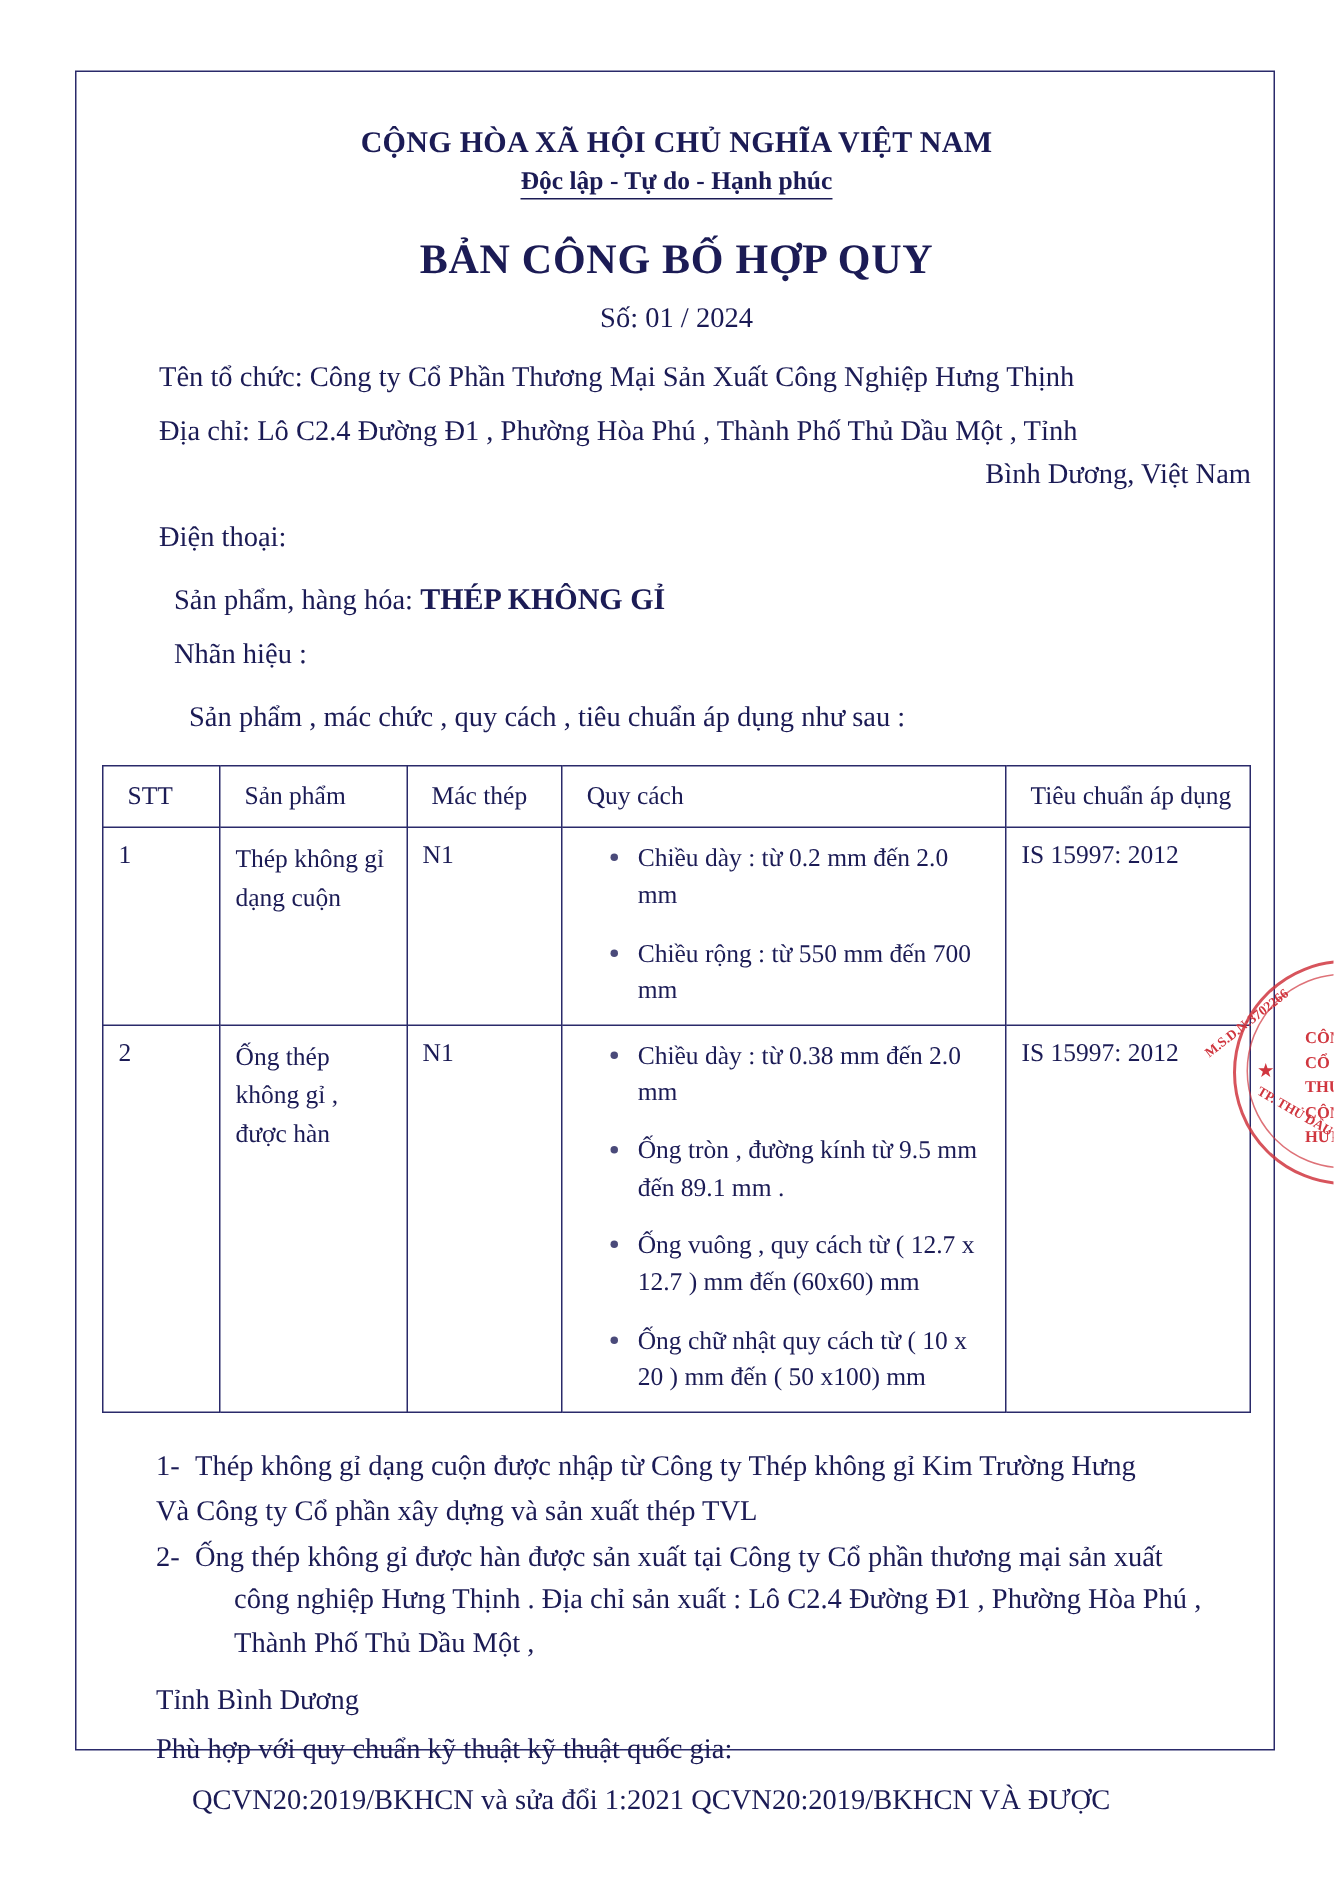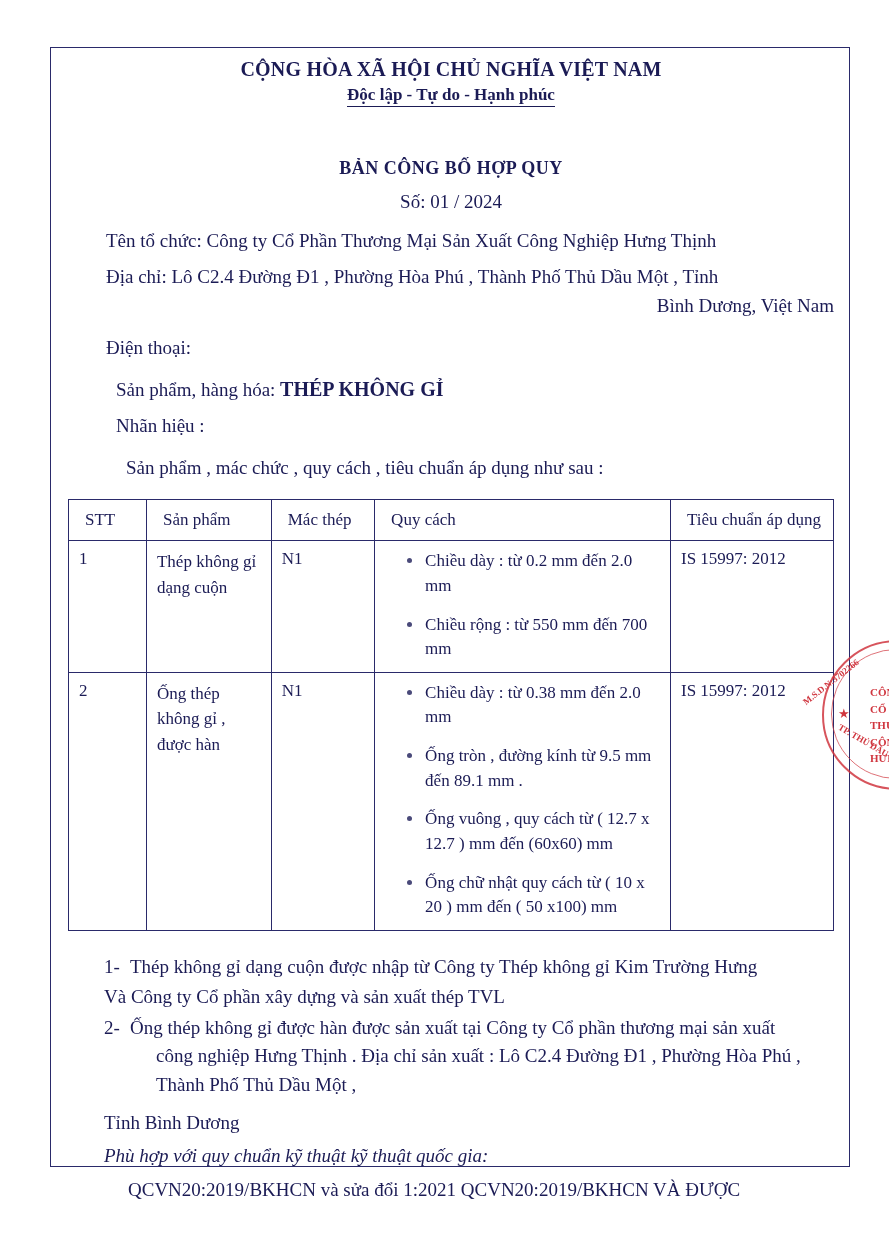--- a/index.html
+++ b/index.html
@@ -26,42 +26,42 @@
     left: 50px;
     top: 47px;
     width: 800px;
     height: 1120px;
     border: 1.5px solid #2a2a6a;
     box-sizing: border-box;
   }
   .content {
     position: absolute;
     left: 68px;
-    top: 50px;
+    top: 76px;
     width: 766px;
   }
   .center { text-align: center; }
   .national-title {
     font-weight: bold;
     font-size: 20px;
     letter-spacing: 0.2px;
     margin-top: 8px;
   }
   .national-sub {
     font-weight: bold;
     font-size: 17px;
     margin-top: 4px;
     display: inline-block;
     border-bottom: 1.4px solid #1b1b55;
     padding-bottom: 1px;
   }
   .main-title {
     font-weight: bold;
-    font-size: 18px;
-    margin-top: 51px;
+    font-size: 28px;
+    margin-top: 25px;
     letter-spacing: 0.5px;
   }
   .doc-number {
     font-size: 19px;
     margin-top: 12px;
   }
   .para {
     font-size: 19px;
     line-height: 1.45;
     margin-top: 14px;
@@ -296,21 +296,21 @@
         <div class="note-num">2-</div>
         <div class="note-body">
           <div>Ống thép không gỉ được hàn được sản xuất tại Công ty Cổ phần thương mại sản xuất</div>
           <div style="padding-left:26px;">công nghiệp Hưng Thịnh . Địa chỉ sản xuất : Lô C2.4 Đường Đ1 , Phường Hòa Phú ,</div>
           <div style="padding-left:26px;">Thành Phố Thủ Dầu Một ,</div>
         </div>
       </div>
     </div>
 
     <div class="footer-para">Tỉnh Bình Dương</div>
-    <div class="footer-para" style="margin-top:4px;font-style:italic;">Phù hợp với quy chuẩn kỹ thuật kỹ thuật quốc gia:</div>
+    <div class="footer-para" style="margin-top:4px;">Phù hợp với quy chuẩn kỹ thuật kỹ thuật quốc gia:</div>
     <div class="footer-block">
       <div style="padding-left:24px;">QCVN20:2019/BKHCN và sửa đổi 1:2021  QCVN20:2019/BKHCN VÀ ĐƯỢC</div>
     </div>
 
   </div>
 
   <div class="stamp">
     <div class="ring"></div>
     <div class="ring2"></div>
     <div class="star">★</div>

